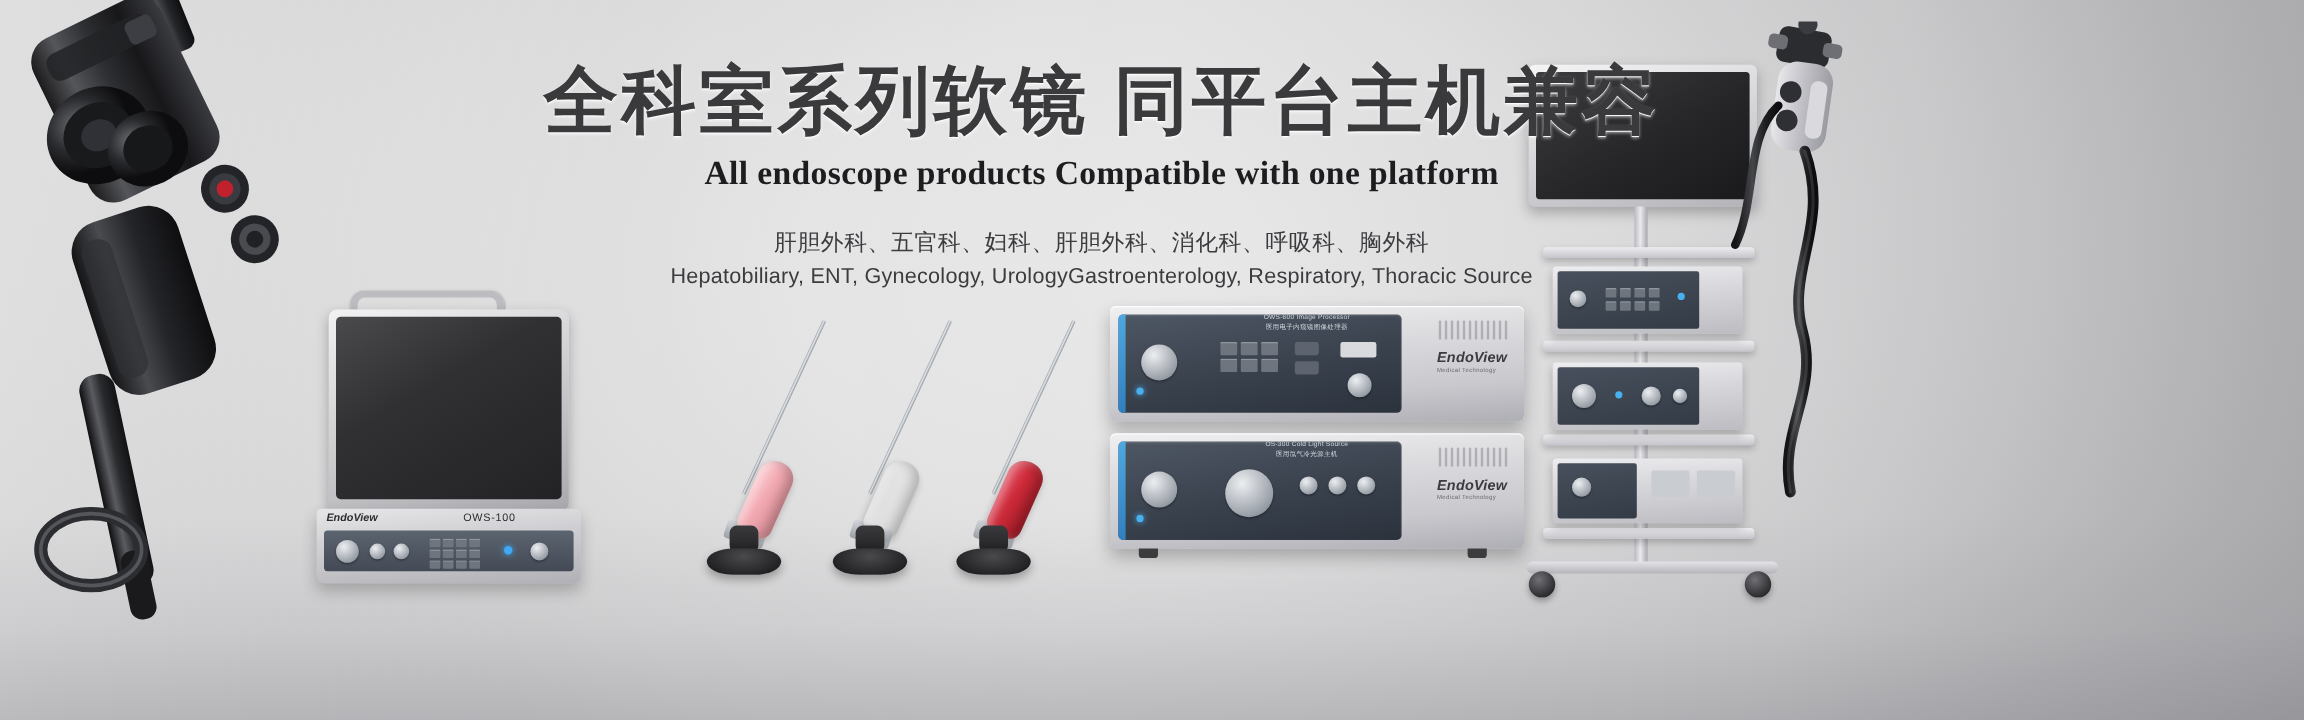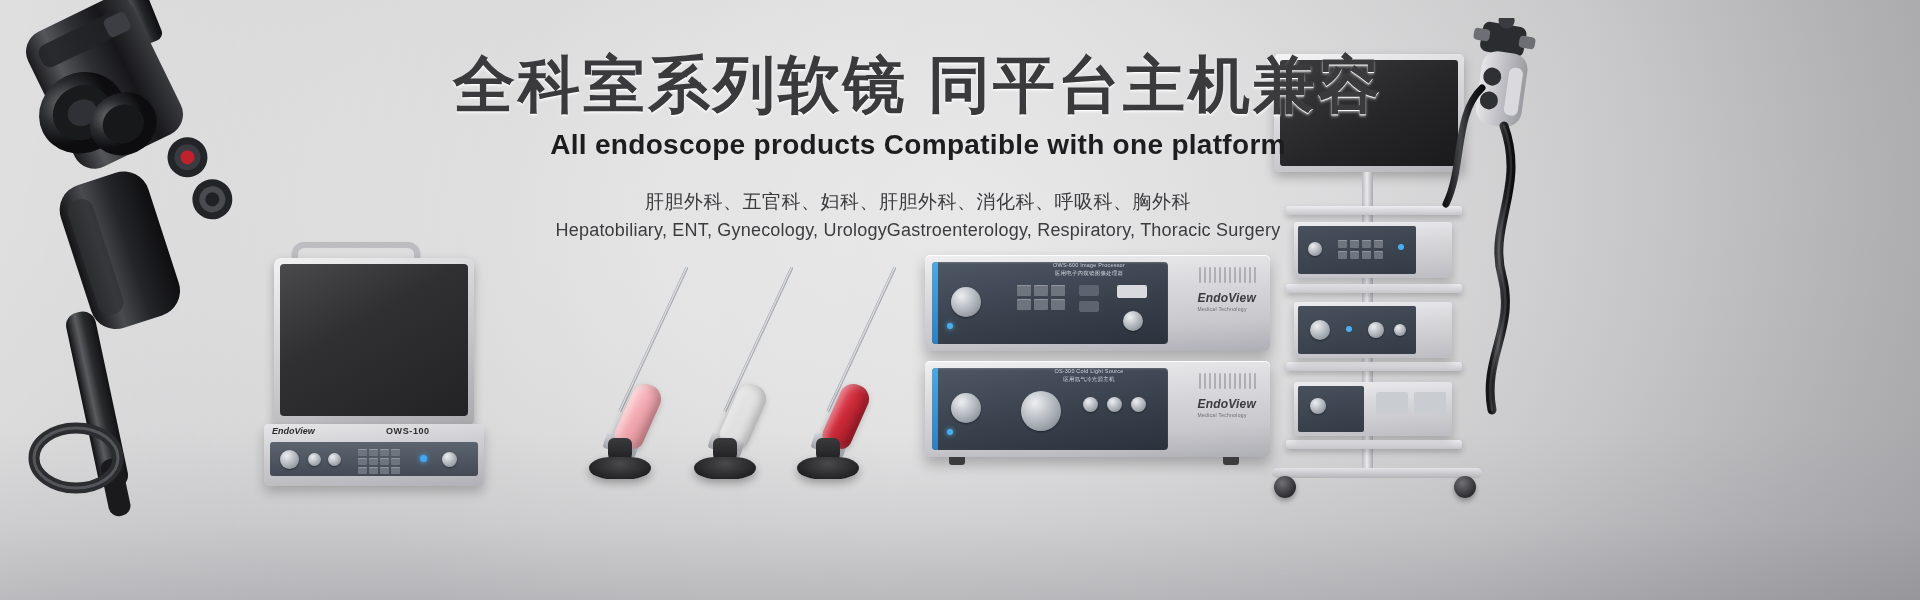--- a/index.html
+++ b/index.html
@@ -30,20 +30,21 @@
   .headline{
     font-size:62px;font-weight:700;letter-spacing:3px;color:#3a3a3c;
     line-height:1.18;
     text-shadow:0 2px 3px rgba(255,255,255,.65), 0 1px 0 rgba(255,255,255,.9);
     white-space:nowrap;
   }
   .subhead{
     margin-top:8px;
     font-size:28px;font-weight:700;color:#1d1d1f;letter-spacing:.3px;
     white-space:nowrap;
+    font-family:Liberation Serif, serif;
   }
   .dept-cn{
     margin-top:28px;font-size:19px;color:#3c3c3f;letter-spacing:.5px;white-space:nowrap;
   }
   .dept-en{
     margin-top:5px;font-size:18px;color:#3c3c3f;letter-spacing:.2px;white-space:nowrap;
   }
 
   
   .scope{position:absolute;left:-10px;top:-12px;width:330px;height:530px;z-index:20;}
@@ -72,21 +73,21 @@
   }
   .console-strip{
     position:absolute;left:34px;top:206px;width:208px;height:34px;
     background:linear-gradient(180deg,#5c6470,#434a55);
     border-radius:3px;
   }
   .console-brand{
     position:absolute;left:36px;top:190px;font-size:9px;font-style:italic;font-weight:700;color:#2c2c2e;
   }
   .console-model{
-    position:absolute;left:150px;top:190px;font-size:9px;font-weight:700;color:#2c2c2e;letter-spacing:.6px;
+    position:absolute;left:150px;top:190px;font-size:9px;font-weight:400;color:#2c2c2e;letter-spacing:.6px;
   }
   .knob{position:absolute;border-radius:50%;background:radial-gradient(circle at 35% 30%,#eceef1,#9aa0a8 70%,#6d737b);box-shadow:0 1px 2px rgba(0,0,0,.4);}
   .led{position:absolute;border-radius:50%;}
   .btn-grid{position:absolute;display:grid;gap:2px;}
   .btn-grid i{display:block;background:#6e757f;border-radius:1px;box-shadow:inset 0 1px 0 rgba(255,255,255,.25);}
 
   
   .instr{position:absolute;z-index:24;}
   .instr .shaft{
     position:absolute;width:3px;
@@ -479,16 +480,16 @@
       <path d="M74 108 C 96 170, 58 206, 72 258 C 86 310, 52 340, 62 392" fill="none" stroke="rgba(255,255,255,.12)" stroke-width="2.5" stroke-linecap="round"></path>
 
       <path d="M52 70 C 24 96, 34 150, 16 186" fill="none" stroke="url(#rtube)" stroke-width="7" stroke-linecap="round"></path>
     </svg>
   </div>
 
   <div class="copy">
     <div class="headline">全科室系列软镜 同平台主机兼容</div>
     <div class="subhead">All endoscope products Compatible with one platform</div>
     <div class="dept-cn">肝胆外科、五官科、妇科、肝胆外科、消化科、呼吸科、胸外科</div>
-    <div class="dept-en">Hepatobiliary, ENT, Gynecology, UrologyGastroenterology, Respiratory, Thoracic Surgery</div>
+    <div class="dept-en">Hepatobiliary, ENT, Gynecology, UrologyGastroenterology, Respiratory, Thoracic Source</div>
   </div>
 
 </div>
 
 </body></html>

